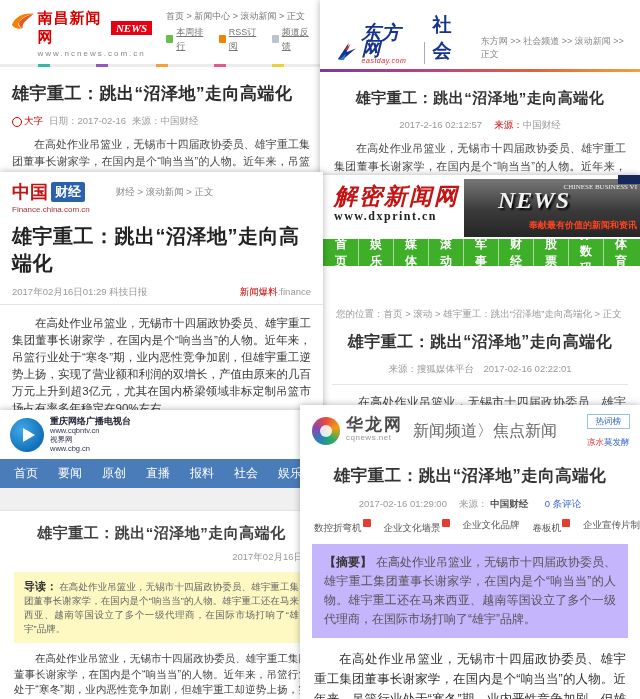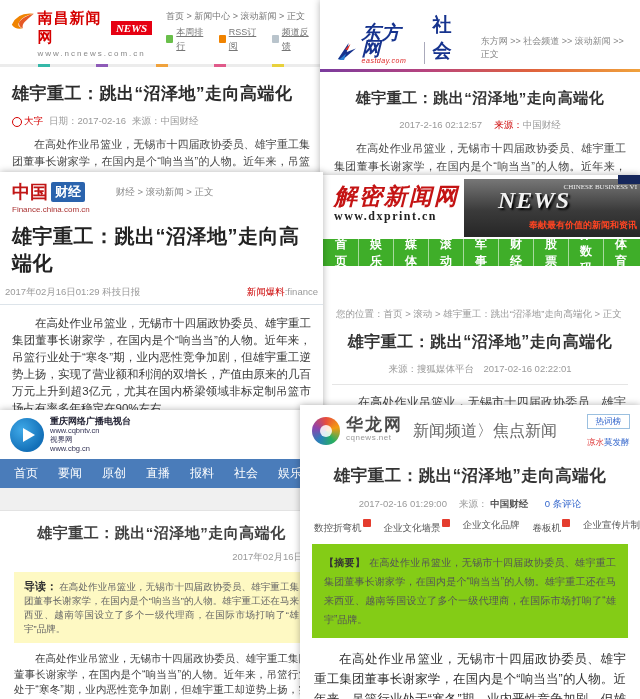--- a/index.html
+++ b/index.html
@@ -53,21 +53,21 @@
   
   #card-cf{left:0;top:172px;width:323px;height:243px;z-index:4;}
   .cf-head{display:flex;align-items:center;padding:8px 12px 0;text-align:center;}
   .cf-logo-col{display:flex;flex-direction:column;}
   .cf-logo-row{display:flex;align-items:center;gap:3px;}
   .cf-cn{font-size:18px;font-weight:bold;color:#c11616;font-family:"DejaVu Serif",serif;}
   .cf-fin{background:#2a63ad;color:#fff;font-weight:bold;font-size:13px;padding:1px 4px;border-radius:2px;}
   .cf-url{font-size:8px;color:#a33;margin-top:1px;}
   .cf-crumb{font-size:9.5px;color:#888;margin-left:26px;margin-top:-10px;}
   .cf-title{font-size:20px;font-weight:bold;color:#222;padding:9px 12px 0;letter-spacing:.5px;}
-  .cf-meta{display:flex;justify-content:space-between;padding:9px 5px 5px;font-size:9.5px;color:#999;white-space:nowrap;}
+  .cf-meta{display:flex;justify-content:space-between;padding:9px 12px 5px;font-size:9.5px;color:#999;white-space:nowrap;}
   .cf-tip b{color:#c00;font-weight:normal;}
   .cf-hr{height:1px;background:#dde4ea;margin:0 0 2px;}
   .cf-body{padding:8px 12px 0;font-size:11.5px;color:#3a3a3a;line-height:17px;text-align:justify;}
   .cf-body p{margin:0 0 9px;text-indent:2em;}
 
   
   #card-dx{left:320px;top:175px;width:320px;height:235px;z-index:3;}
   .dx-head{position:relative;height:64px;}
   .dx-logo{padding:8px 0 0 14px;}
   .dx-name{font-family:"DejaVu Serif",serif;font-style:italic;font-weight:bold;color:#c41414;
@@ -128,21 +128,21 @@
   .cq-hotbox .hb2{display:block;margin-top:8px;}
   .cq-hotbox .hb2 em{font-style:normal;color:#d33;} .cq-hotbox .hb2 i{font-style:normal;color:#36c;}
   .cq-title{text-align:center;font-size:16.5px;font-weight:bold;color:#333;padding:13px 8px 0;letter-spacing:.5px;}
   .cq-meta{text-align:center;font-size:9.5px;color:#999;padding:11px 0 7px;}
   .cq-meta b{color:#555;margin:0 6px 0 0;}
   .cq-meta .cmt{color:#36c;margin-left:8px;}
   .cq-tags{display:flex;gap:13px;padding:1px 0 7px 14px;font-size:9.5px;color:#555;white-space:nowrap;overflow:hidden;}
   .cq-tag{position:relative;}
   .badge{display:inline-block;width:8px;height:8px;background:#e43c2e;border-radius:1px;
          vertical-align:super;margin-left:1px;}
-  .cq-abs{margin:2px 12px 0;background:#84cc16;padding:9px 12px;font-size:10px;color:#555;
+  .cq-abs{margin:2px 12px 0;background:#c4b5fd;padding:9px 12px;font-size:12px;color:#555;
           line-height:19px;text-align:justify;}
   .cq-abs b{color:#333;margin-right:4px;}
   .cq-body{margin:11px 14px 0;font-size:12.5px;color:#333;line-height:20px;text-align:justify;}
   .cq-body p{margin:0 0 10px;text-indent:2em;}
 </style>
 </head>
 <body>
 
 <div class="card" id="card-nc">
   <div class="nc-head">

